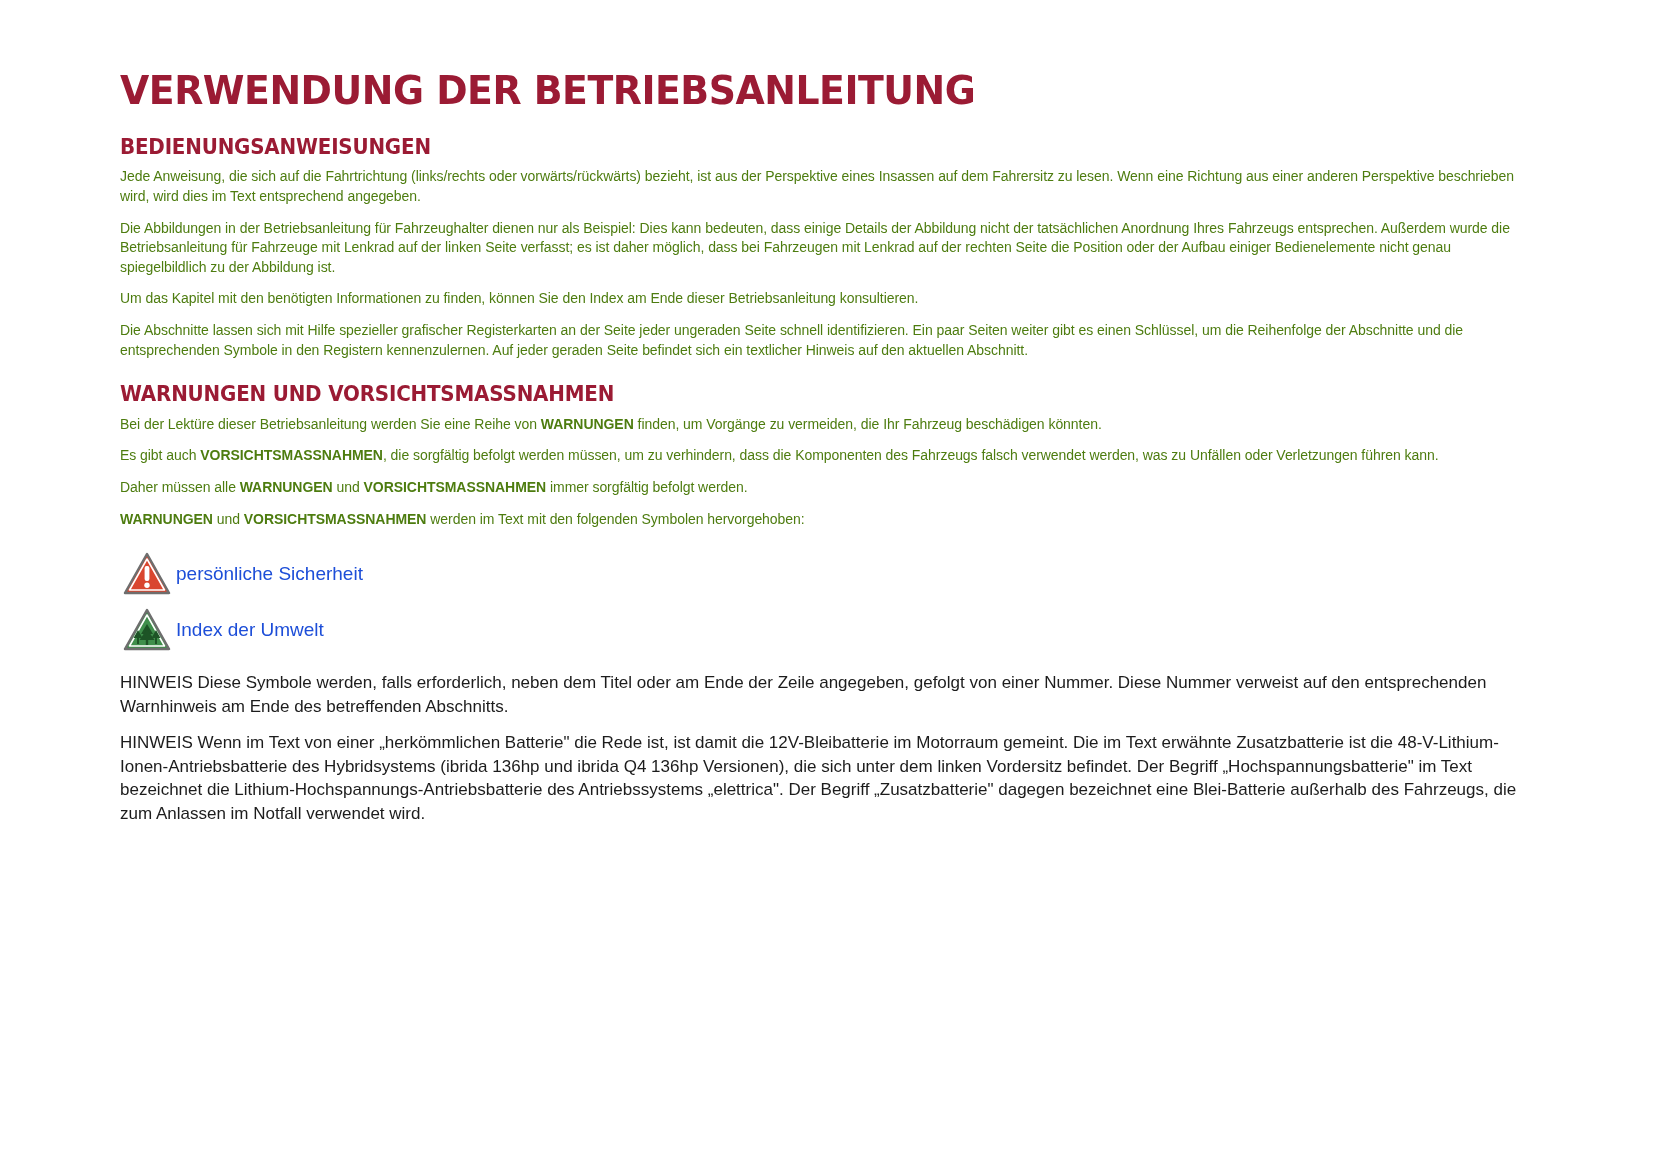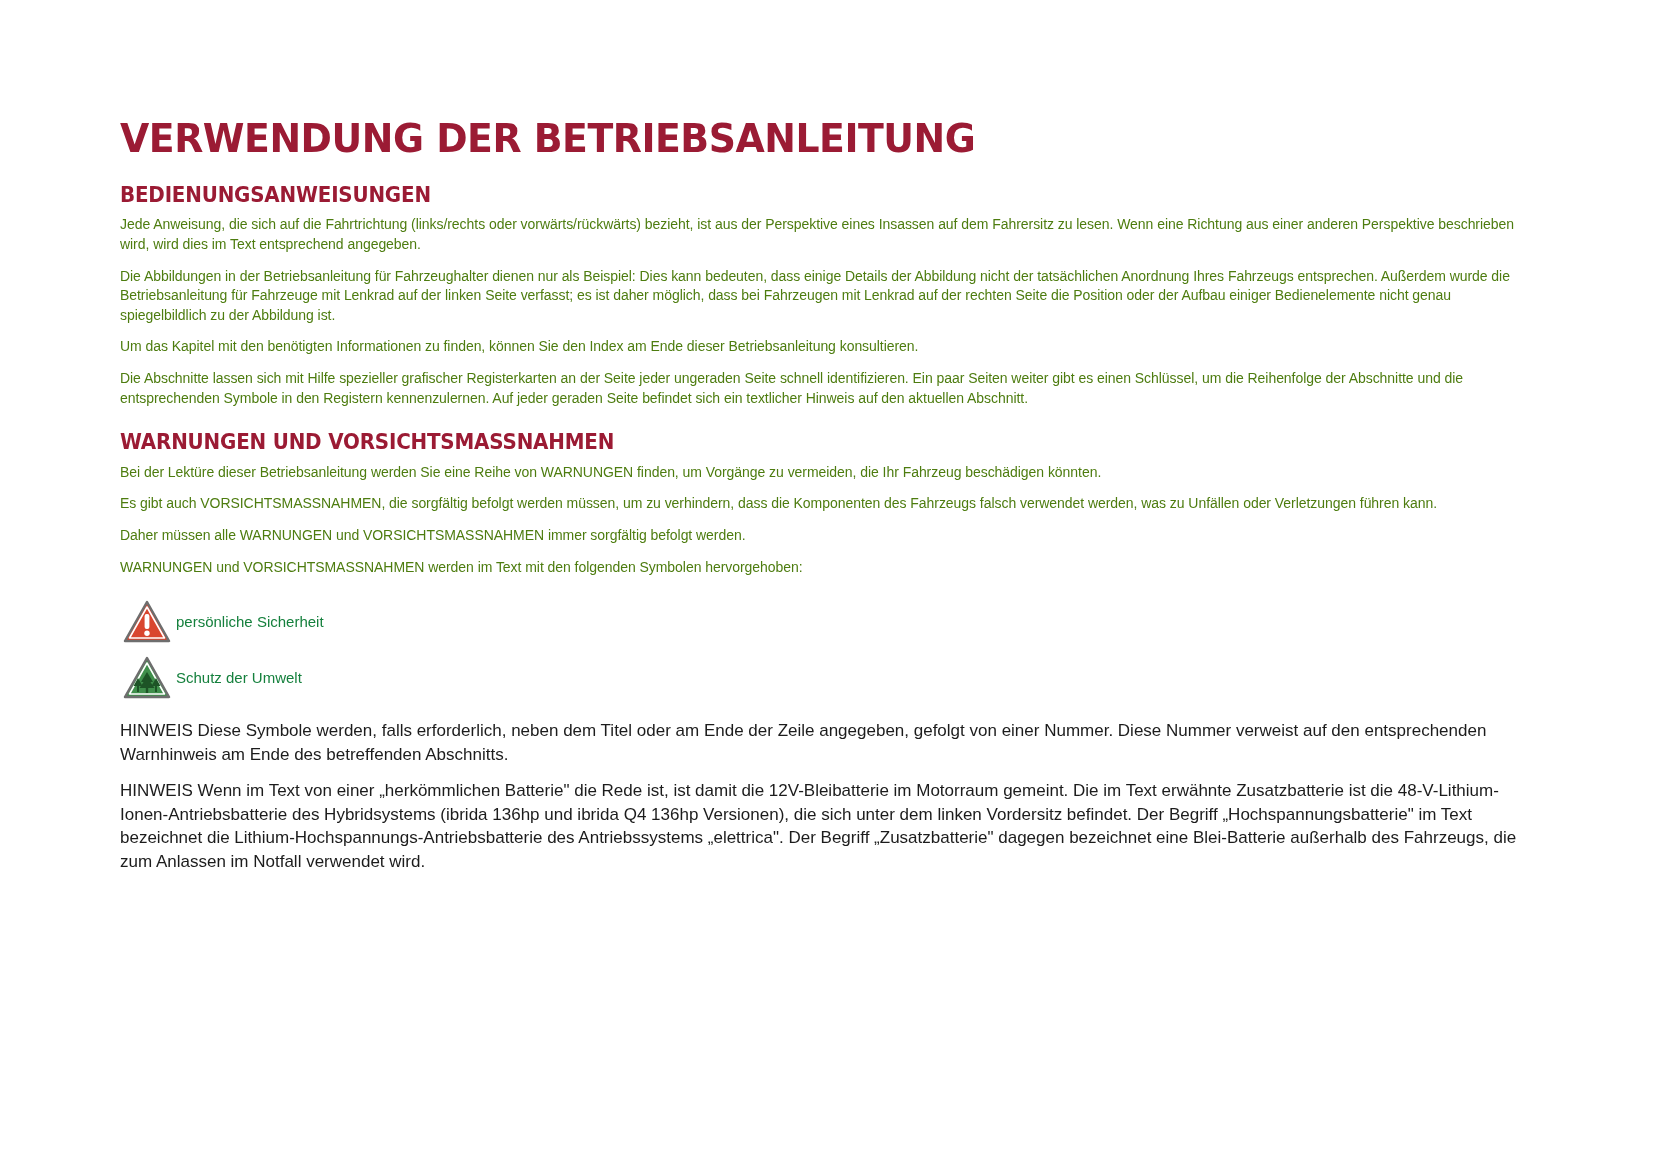--- a/index.html
+++ b/index.html
@@ -13,21 +13,20 @@
     font-family: "Liberation Sans", sans-serif;
     color: #1a1a1a;
     overflow: hidden;
   }
   .page {
     position: relative;
     width: 1653px;
     height: 823px;
     box-sizing: border-box;
     padding: 70px 120px 0 120px;
-    margin-top: 48px;
   }
   h1.doc-title {
     font-family: "DejaVu Sans", sans-serif;
     font-size: 39px;
     font-weight: bold;
     letter-spacing: -0.5px;
     color: #9b1b34;
     margin: 0 0 22px 0;
     line-height: 1.1;
     transform: scaleX(0.97);
@@ -48,43 +47,43 @@
     margin-top: 22px;
   }
   p.body-text {
     font-size: 14px;
     line-height: 1.40;
     margin: 0 0 12px 0;
     color: #4d7c0f;
     letter-spacing: -0.05px;
   }
   p.body-text b {
-    font-weight: normal;
+    font-weight: bold;
   }
   .legend {
     margin: 18px 0 8px 0;
   }
   .legend-row {
     display: flex;
     align-items: center;
     height: 54px;
     margin-bottom: 2px;
   }
   .legend-icon {
     width: 54px;
     height: 48px;
     flex: 0 0 54px;
     display: flex;
     align-items: center;
     justify-content: center;
   }
   .legend-label {
-    font-size: 15px;
+    font-size: 19px;
     line-height: 1.3;
-    color: #15803d;
+    color: #1d4ed8;
     margin-left: 2px;
   }
   .notes {
     margin-top: 14px;
   }
   .notes p {
     font-size: 17px;
     line-height: 1.40;
     margin: 0 0 12px 0;
     color: #1c1c1c;
@@ -140,21 +139,21 @@
             <rect x="22.8" y="31" width="2.4" height="6"></rect>
           </g>
           <g fill="#1d5426">
             <path d="M15 22 L19.5 30 H10.5 Z"></path>
             <rect x="14" y="29" width="2" height="7"></rect>
             <path d="M33 22 L37.5 30 H28.5 Z"></path>
             <rect x="32" y="29" width="2" height="7"></rect>
           </g>
         </svg>
       </span>
-      <span class="legend-label">Schutz der Umwelt</span>
+      <span class="legend-label">Index der Umwelt</span>
     </div>
 
   </div>
 
   <div class="notes">
     <p>HINWEIS Diese Symbole werden, falls erforderlich, neben dem Titel oder am Ende der Zeile angegeben, gefolgt von einer Nummer. Diese Nummer verweist auf den entsprechenden Warnhinweis am Ende des betreffenden Abschnitts.</p>
     <p>HINWEIS Wenn im Text von einer „herkömmlichen Batterie" die Rede ist, ist damit die 12V-Bleibatterie im Motorraum gemeint. Die im Text erwähnte Zusatzbatterie ist die 48-V-Lithium-Ionen-Antriebsbatterie des Hybridsystems (ibrida 136hp und ibrida Q4 136hp Versionen), die sich unter dem linken Vordersitz befindet. Der Begriff „Hochspannungsbatterie" im Text bezeichnet die Lithium-Hochspannungs-Antriebsbatterie des Antriebssystems „elettrica". Der Begriff „Zusatzbatterie" dagegen bezeichnet eine Blei-Batterie außerhalb des Fahrzeugs, die zum Anlassen im Notfall verwendet wird.</p>
   </div>
 
 </div>

